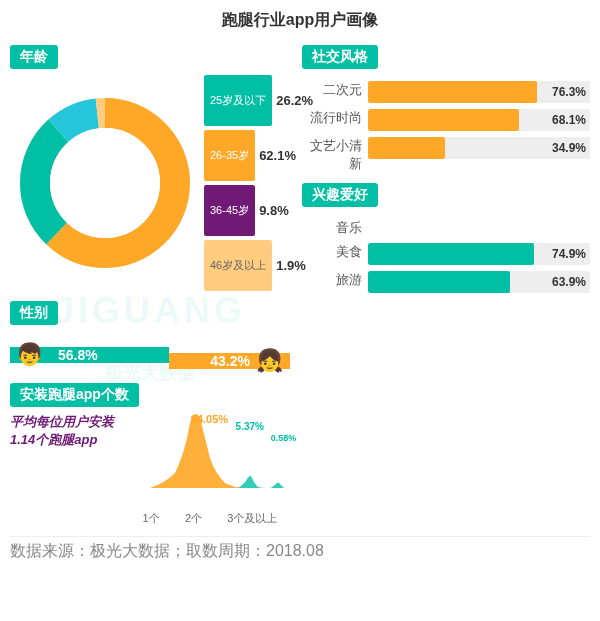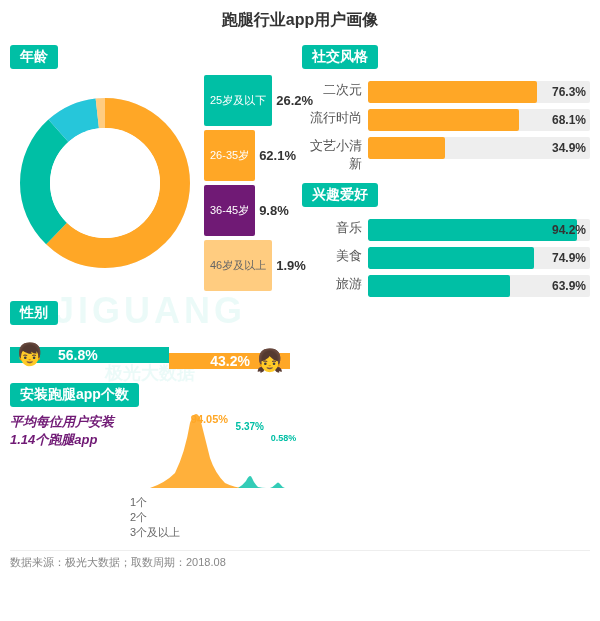--- a/index.html
+++ b/index.html
@@ -118,22 +118,21 @@
       font-weight: bold;
       line-height: 1.4;
       width: 110px;
       flex-shrink: 0;
     }
     .install-labels {
       display: flex;
       justify-content: space-around;
       font-size: 11px;
       color: #666;
-      margin-top: 2px;
-      flex-direction: column;
+      margin-top: 18px;
     }
 
     
     .social-section { margin-bottom: 10px; }
     .bar-row {
       display: flex;
       align-items: flex-start;
       margin-bottom: 6px;
       gap: 6px;
     }
@@ -186,21 +185,21 @@
       top: 60%;
       left: 25%;
       transform: translate(-50%, -50%);
       font-size: 18px;
       color: rgba(0,191,165,0.08);
       font-weight: bold;
       pointer-events: none;
     }
 
     .footer {
-      font-size: 11px;
+      font-size: 16px;
       color: #888;
       margin-top: 10px;
       border-top: 1px solid #eee;
       padding-top: 4px;
     }
 
     .interests-section { margin-top: 8px; }
   </style>
 </head>
 <body>
@@ -329,24 +328,20 @@
             </div>
           </div>
         </div>
       </div>
 
       <div class="interests-section">
         <span class="section-label">兴趣爱好</span>
         <div style="margin-top:6px;">
           <div class="bar-row">
             <span class="bar-label">音乐</span>
-            <div class="bar-track">
-              <div class="bar-fill bar-fill-teal" style="width:94.2%;"></div>
-              <span class="bar-pct">94.2%</span>
-            </div>
           </div>
           <div class="bar-row">
             <span class="bar-label">美食</span>
             <div class="bar-track">
               <div class="bar-fill bar-fill-teal" style="width:74.9%;"></div>
               <span class="bar-pct">74.9%</span>
             </div>
           </div>
           <div class="bar-row">
             <span class="bar-label">旅游</span>

